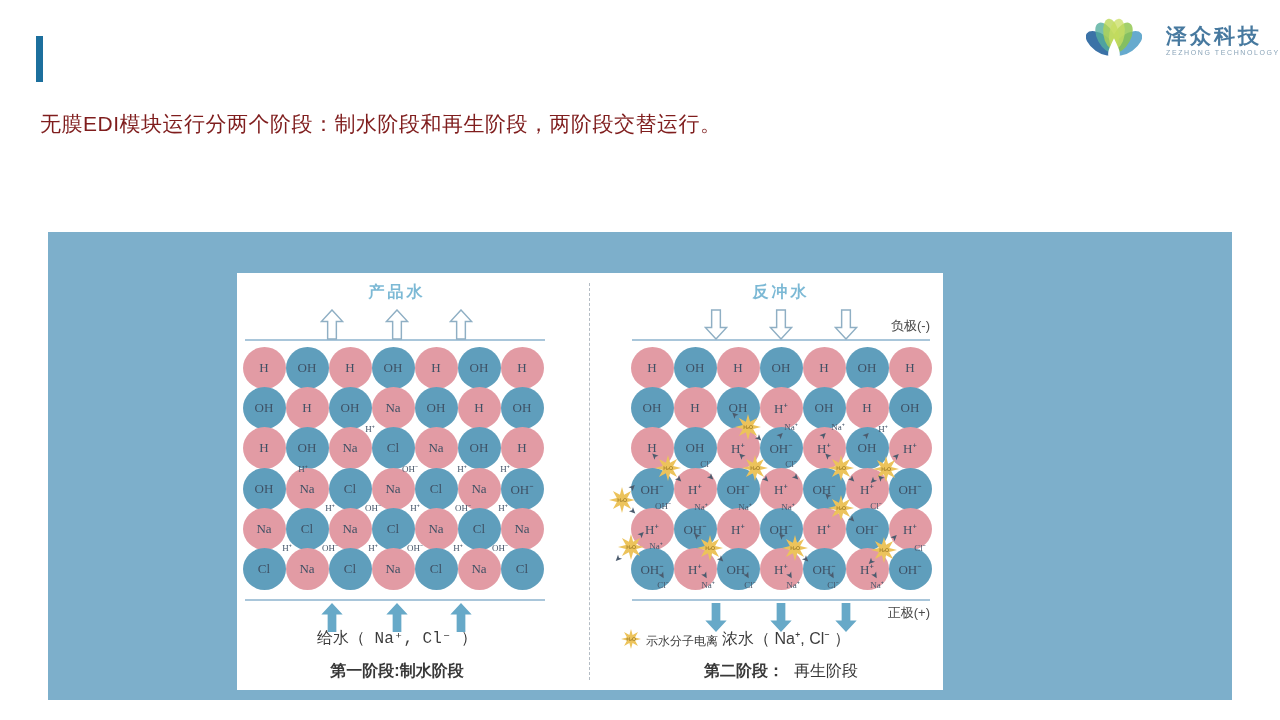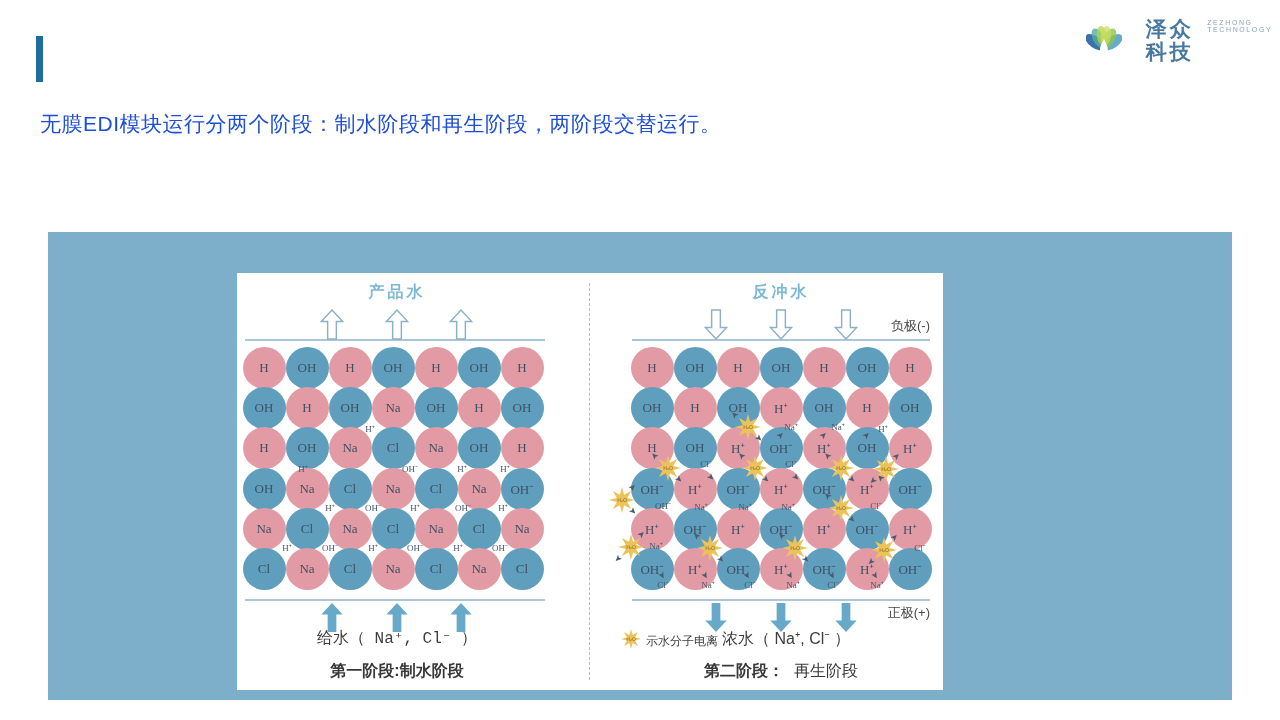--- a/index.html
+++ b/index.html
@@ -5,25 +5,25 @@
   html,body{margin:0;padding:0;}
   body{
     width:1280px;height:720px;position:relative;background:#ffffff;overflow:hidden;
     font-family:"Liberation Sans",sans-serif;color:#3e3e3e;
   }
   
   .title-block{position:absolute;left:36px;top:36px;display:flex;align-items:center;}
   .title-bar{width:7px;height:46px;background:#1c6f9d;}
   .title-text{margin-left:19px;font-size:31px;font-weight:600;color:#333;letter-spacing:1px;}
   .logo{position:absolute;left:1086px;top:13px;display:flex;align-items:center;}
-  .logo-txt{margin-left:24px;display:flex;}
+  .logo-txt{margin-left:24px;display:flex;flex-direction:column;}
   .logo-cn{font-size:21px;font-weight:700;color:#47799f;letter-spacing:3px;line-height:1.1;}
   .logo-en{font-size:7px;color:#8aa4b8;letter-spacing:1.6px;margin-top:2px;}
   
-  .intro{position:absolute;left:40px;top:110px;font-size:21px;letter-spacing:.5px;color:#1d4ed8;}
+  .intro{position:absolute;left:40px;top:110px;font-size:21px;letter-spacing:.5px;color:#7f1d1d;}
   .stages{position:absolute;left:40px;top:152px;font-size:21px;letter-spacing:.5px;color:#3c3c3c;line-height:30px;}
   
   .panel{position:absolute;left:48px;top:232px;width:1184px;height:468px;background:#7dafcb;}
   .card{position:absolute;left:189px;top:41px;width:706px;height:417px;background:#ffffff;}
   .divider{position:absolute;left:352px;top:10px;bottom:10px;width:0;border-left:1px dashed #b4bcc4;}
   .flow-label{position:absolute;top:9px;transform:translateX(-50%);font-size:16px;letter-spacing:3px;color:#7cb9d5;font-weight:600;white-space:nowrap;}
   .hline{position:absolute;height:2px;background:#a9c6da;}
   .electrode{position:absolute;right:13px;font-size:13px;color:#4a4a4a;white-space:nowrap;}
   .feed{position:absolute;font-size:16px;color:#3d3d3d;white-space:nowrap;}
   .feed .centered{transform:translateX(-50%);}

